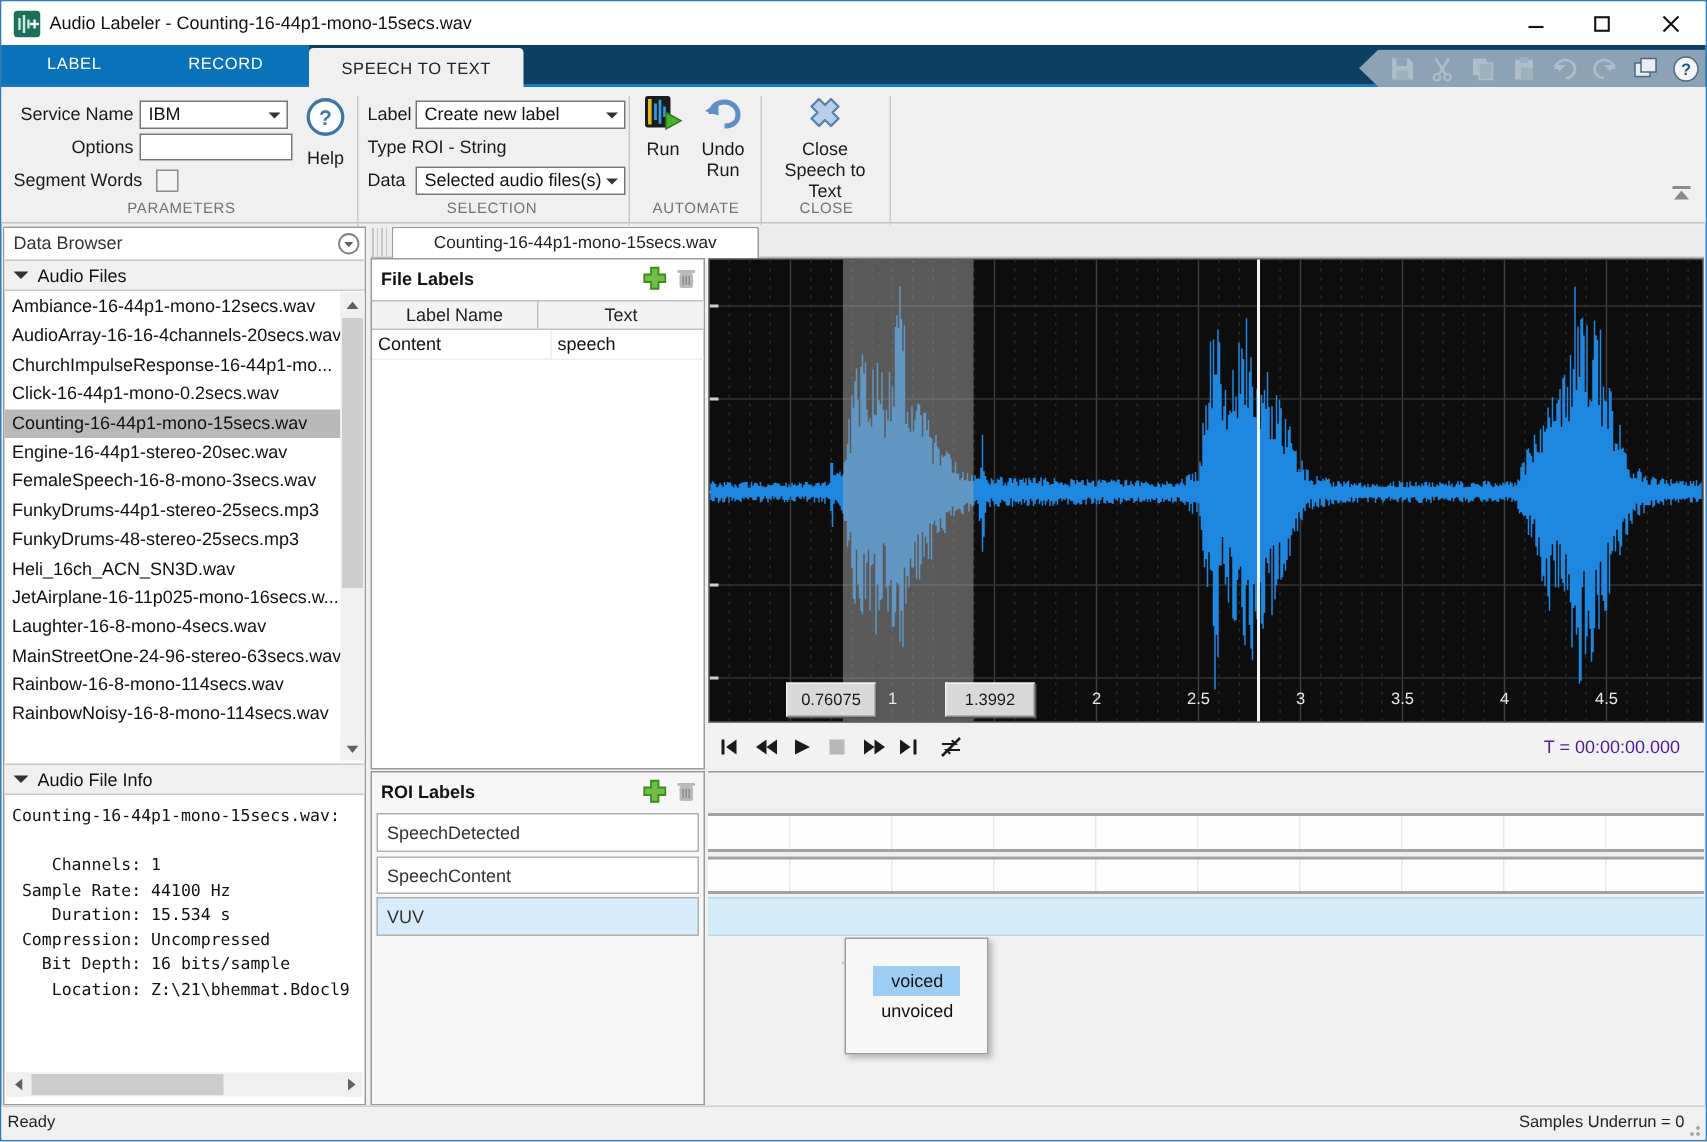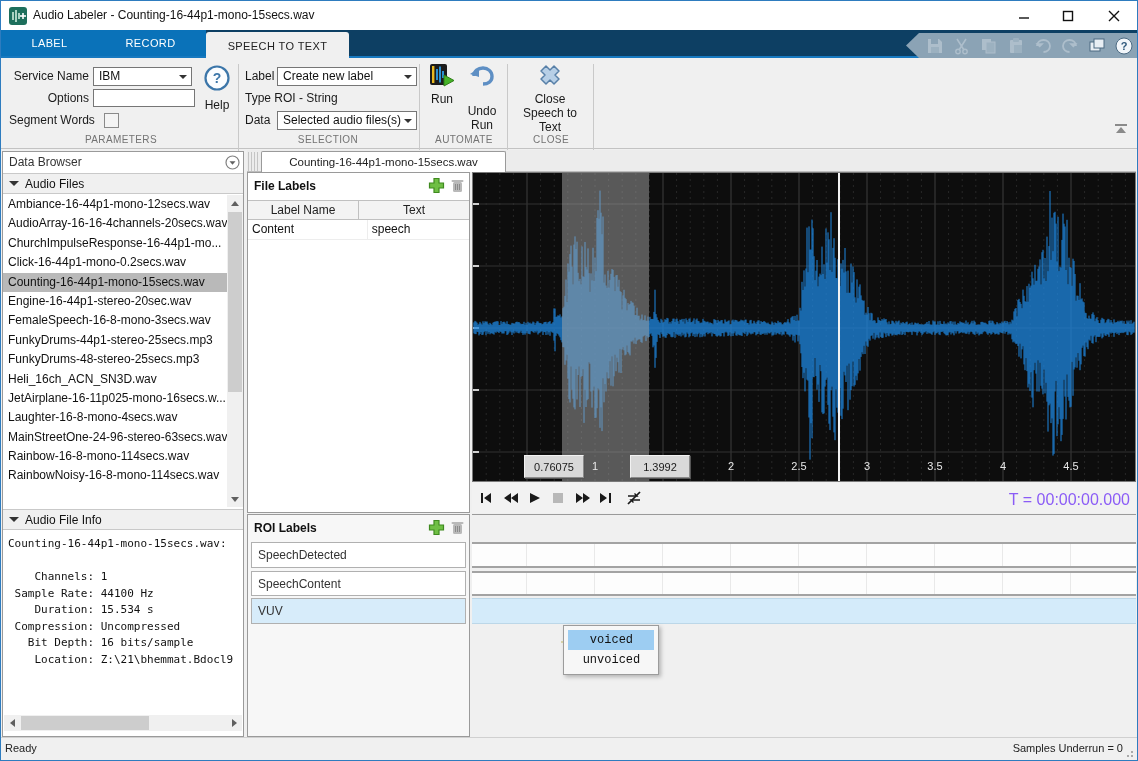--- a/index.html
+++ b/index.html
@@ -77,37 +77,37 @@
   #wave-svg{position:absolute;left:0;top:0;}
   #wave-region{position:absolute;top:0;height:308px;background:rgba(165,165,165,.5);}
   #wave-playhead{position:absolute;top:0;width:2px;height:308px;background:#f2f2f2;}
   .tick-label{position:absolute;top:287px;transform:translateX(-50%);font-size:11px;color:#e8e8e8;}
   .time-badge{position:absolute;top:282px;height:21px;background:#d9d9d9;border:1px solid #8a8a8a;border-top-color:#f2f2f2;border-left-color:#f2f2f2;
       font-size:11px;color:#1a1a1a;display:flex;align-items:center;justify-content:center;box-shadow:1px 1px 0 #555;cursor:pointer;}
 
   
   #transport{left:472px;top:483px;width:664px;height:30px;background:#f2f2f2;}
   .tr-btn{position:absolute;top:6px;width:20px;height:18px;display:flex;align-items:center;justify-content:center;cursor:pointer;}
-  #time-display{right:6px;top:8px;font-size:16px;color:#8b5cf6;position:absolute;}
+  #time-display{right:16px;top:8px;font-size:12px;color:#4c1d95;position:absolute;}
 
   
   #roi-left{left:247px;top:514px;width:223px;height:223px;background:#f7f7f7;border:1px solid #9a9a9a;box-sizing:border-box;}
   .roi-item{position:absolute;left:3px;width:215px;background:#fff;border:1px solid #b0b0b0;box-sizing:border-box;
       font-size:12px;color:#333;display:flex;align-items:center;padding-left:6px;cursor:pointer;}
   .roi-item.sel{background:#d7ecfa;}
 
   
   #roi-area{left:472px;top:514px;width:664px;height:223px;background:#f0f0f0;border-top:1px solid #9a9a9a;box-sizing:border-box;}
   .track-row{position:absolute;left:0;width:664px;background:#fdfdfd;border-top:2px solid #a3a3a3;border-bottom:2px solid #a3a3a3;box-sizing:border-box;}
   .track-row.bluerow{background:#d4ebfa;border-top:1px solid #bcd7e8;border-bottom:1px solid #bcd7e8;}
   .track-tick{position:absolute;top:0;bottom:0;width:1px;background:rgba(0,0,0,.08);}
   .seg{position:absolute;top:0;bottom:0;background:#e3c727;border:1px solid #b5a018;box-sizing:border-box;
       font-size:11px;color:#111;display:flex;align-items:center;justify-content:center;cursor:pointer;margin-top:42px;}
   .seg.editing{background:#fcfae5;border:1px solid #d9d5ab;}
-  #vuv-popup{position:absolute;background:#f7f7f7;border:1px solid #9c9c9c;box-shadow:2px 2px 4px rgba(0,0,0,.25);padding:4px;box-sizing:border-box;z-index:5;font-family:Liberation Mono, monospace;}
+  #vuv-popup{position:absolute;background:#f7f7f7;border:1px solid #9c9c9c;box-shadow:2px 2px 4px rgba(0,0,0,.25);padding:18px;box-sizing:border-box;z-index:5;}
   .popup-item{height:20px;font-size:12px;color:#111;display:flex;align-items:center;justify-content:center;cursor:pointer;}
   .popup-item.hl{background:#9dcdf2;}
 
   
   #statusbar{left:1px;top:737px;width:1136px;height:22px;background:#f0f0f0;border-top:1px solid #d0d0d0;box-sizing:border-box;}
   #status-left{left:4px;top:4px;font-size:11px;color:#222;}
   #status-right{right:14px;top:4px;font-size:11px;color:#222;position:absolute;}
   #grip{right:1px;bottom:1px;width:10px;height:10px;background:
       radial-gradient(circle at 2px 8px,#aaa 1px,transparent 1.5px),
       radial-gradient(circle at 6px 8px,#aaa 1px,transparent 1.5px),
@@ -245,21 +245,21 @@
           </g>
         <path d="M15 13l10 5.5L15 24z" fill="#46b428" stroke="#2e7d18"></path>
       </svg>
       <div class="bl" style="margin-top:4px">Run</div>
     </div>
     <div class="btn-col" style="left:462px;top:4px;width:38px">
       <svg width="26" height="26" viewBox="0 0 26 26">
         <path d="M5 14c0-5 4-8 9-8s9 3.5 9 8.5-4 7.5-9 7.5" fill="none" stroke="#5e8fc4" stroke-width="3.4"></path>
         <path d="M1 12l9-6v9z" fill="#5e8fc4"></path>
       </svg>
-      <div class="bl" style="margin-top:16px"><span>Undo</span><br>
+      <div class="bl" style="margin-top:4px"><span>Undo</span><br>
         <span>Run</span></div>
     </div>
     <div class="sec-label" style="left:420px;top:76px;width:86px">AUTOMATE</div>
     <div class="sec-div" style="left:506px"></div>
 
     <div class="btn-col" style="left:510px;top:4px;width:78px">
       <svg width="26" height="26" viewBox="0 0 26 26">
         <path d="M4 9 9 4l4 4 4-4 5 5-4 4 4 4-5 5-4-4-4 4-5-5 4-4z" fill="#b7cfe6" stroke="#5880a8" stroke-width="1.5" stroke-linejoin="round"></path>
       </svg>
       <div class="bl" style="margin-top:4px"><span>Close</span><br>

